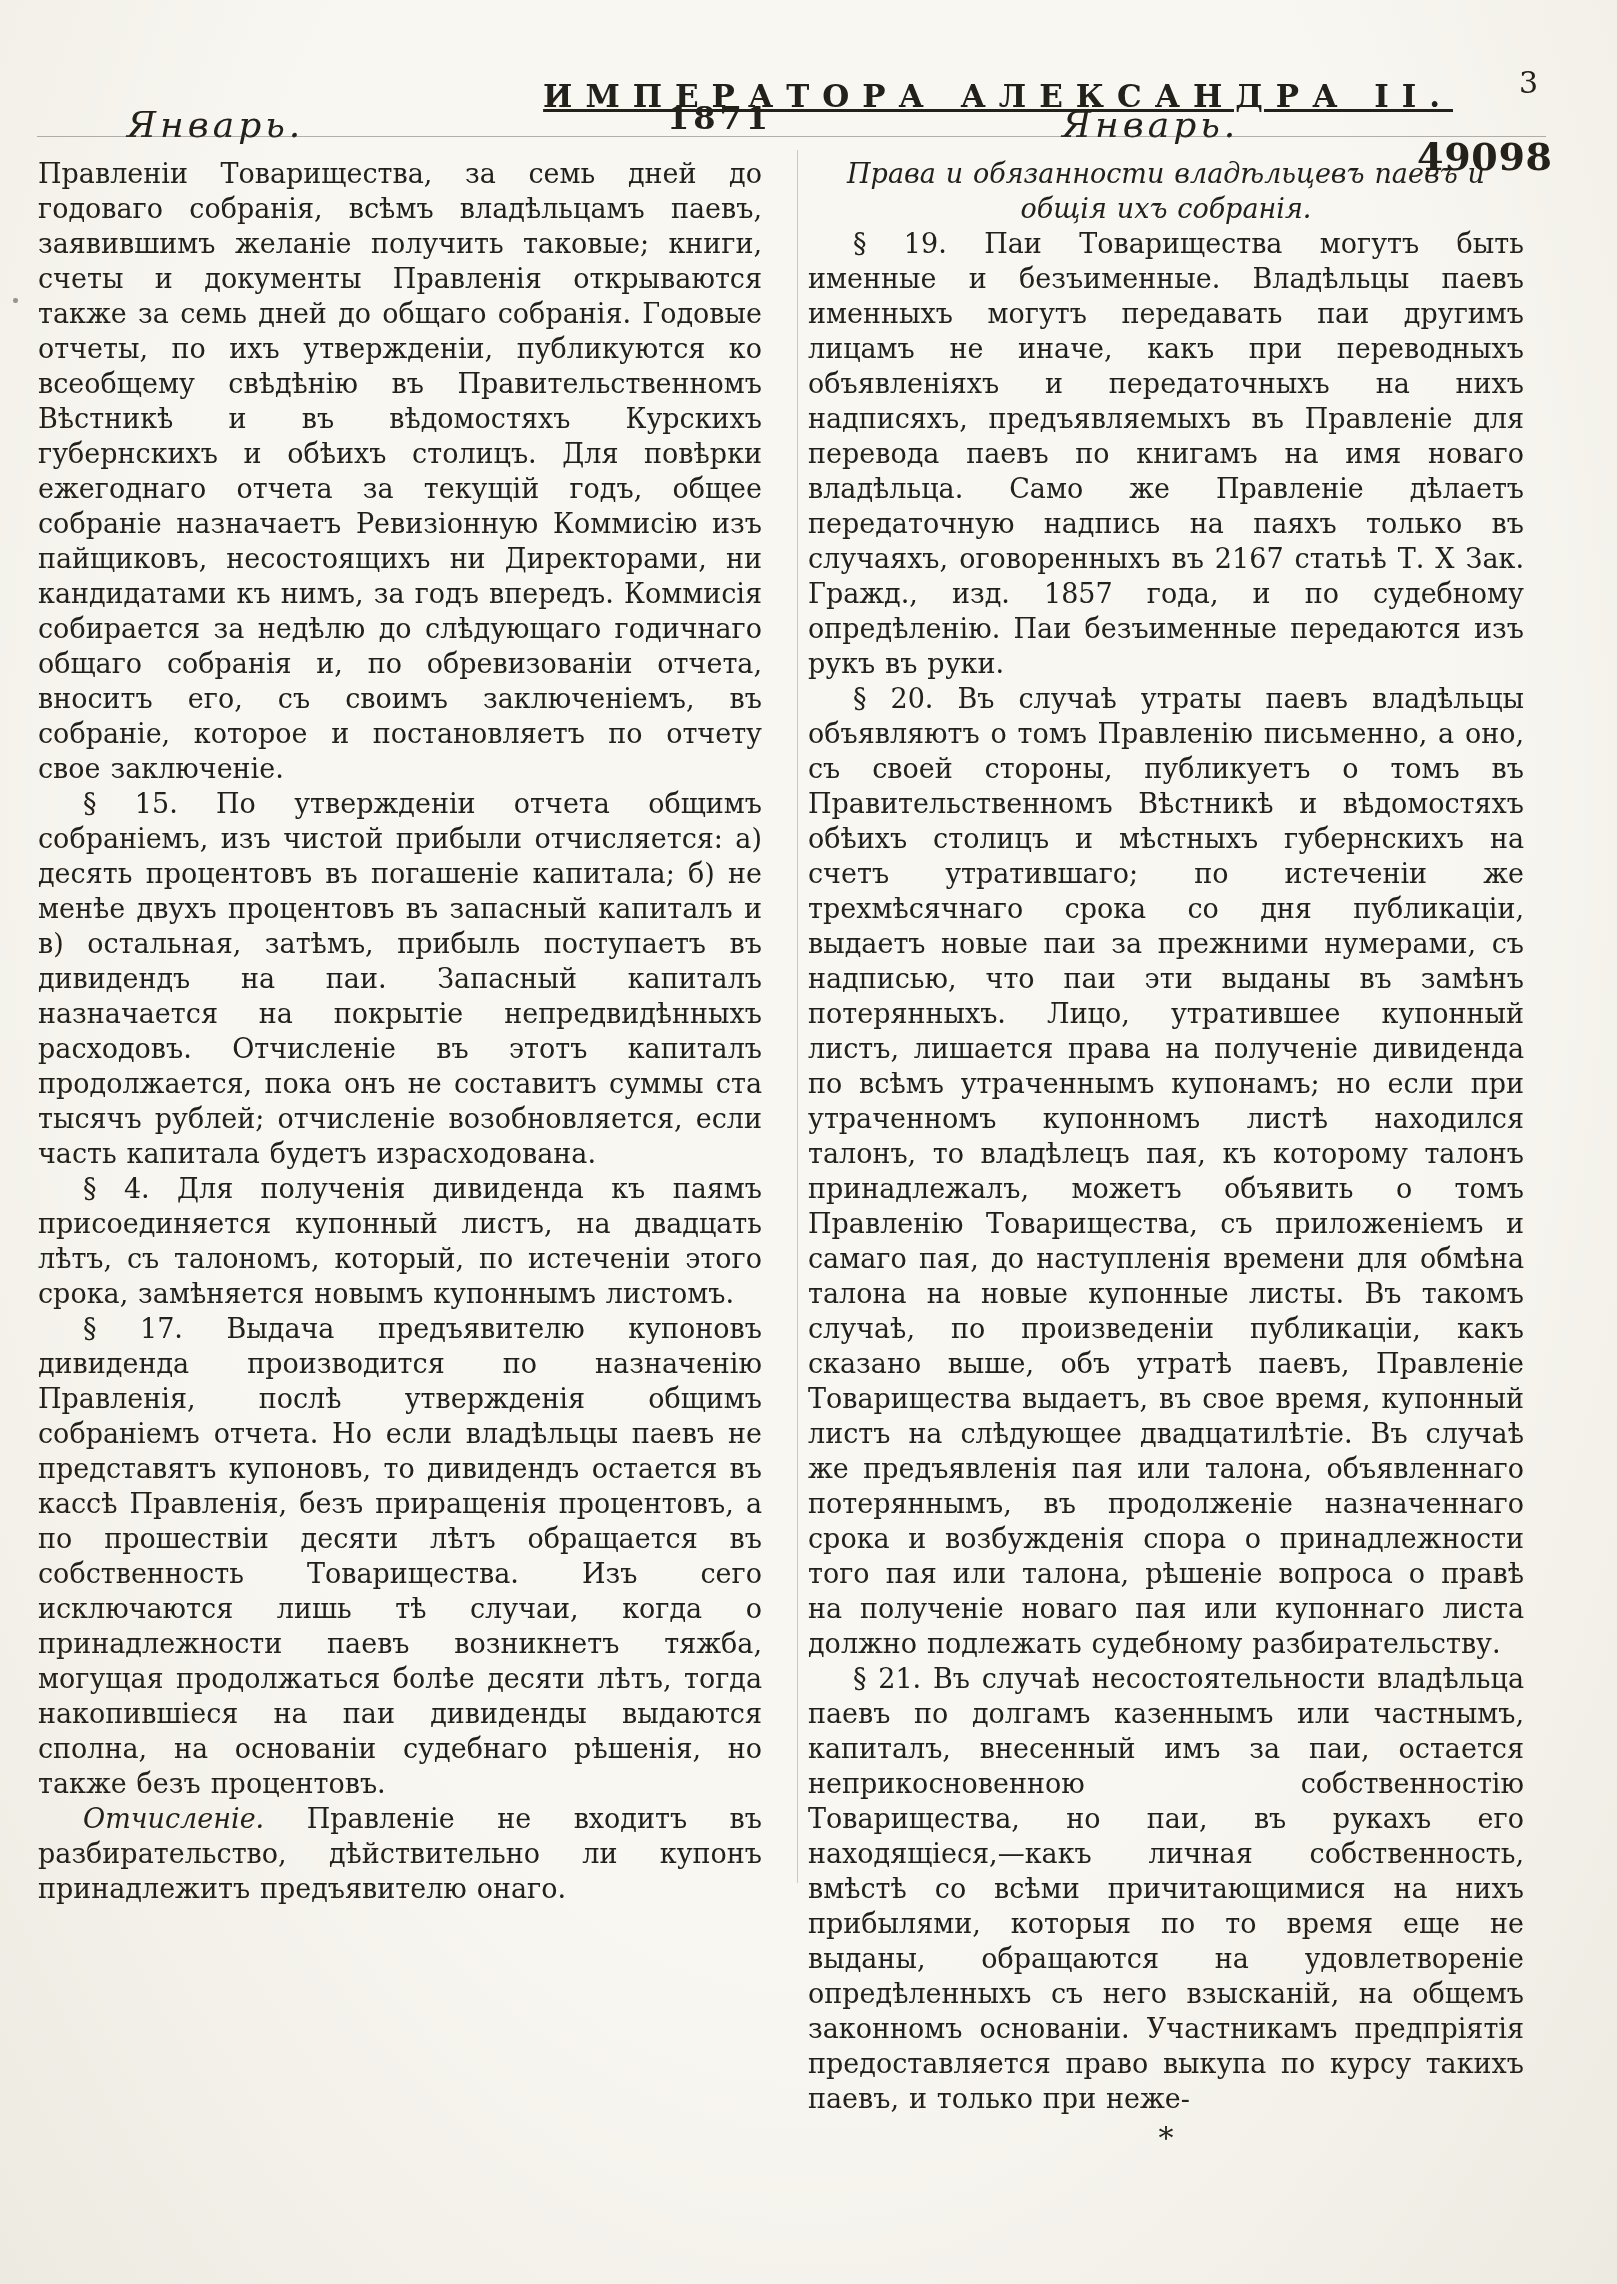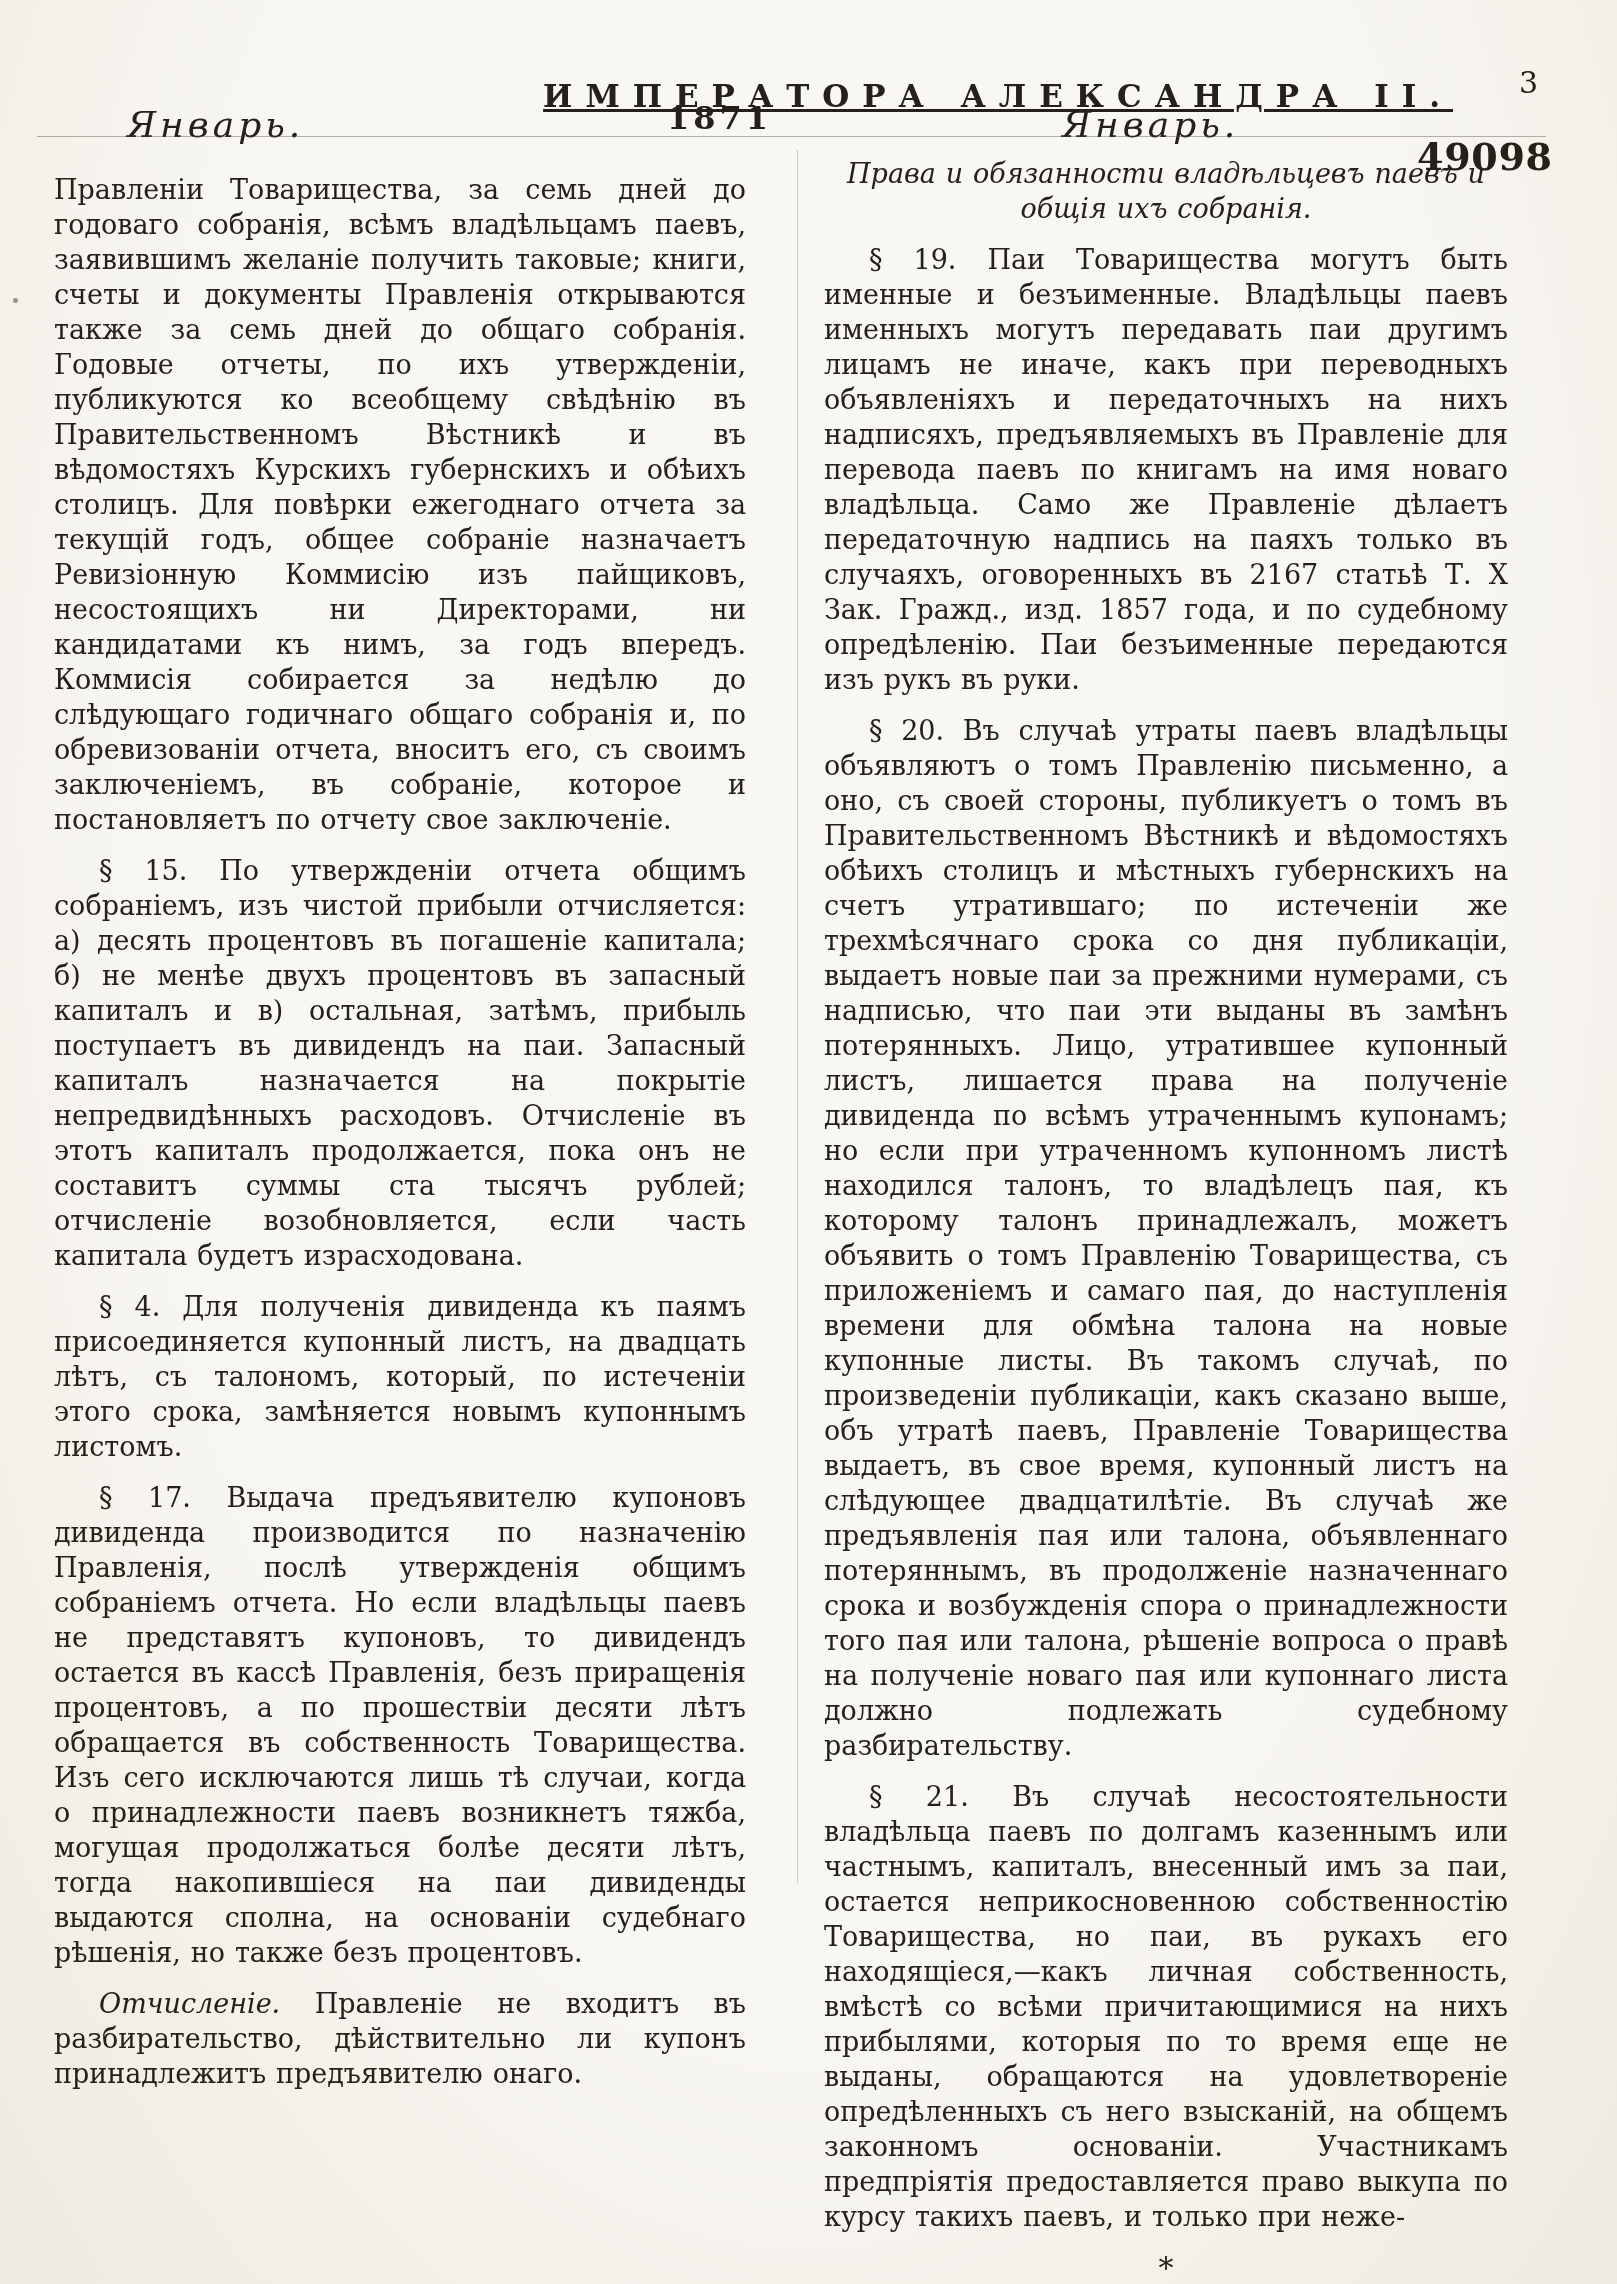--- a/index.html
+++ b/index.html
@@ -83,21 +83,21 @@
   .col-right { left: 808px; width: 716px; }
   .col-divider {
     position: absolute;
     top: 150px;
     left: 797px;
     width: 1.3px;
     height: 1733px;
     background: #979186;
     opacity: .45;
   }
-  .para { margin: 16px; text-indent: 45px; }
+  .para { margin: 0; text-indent: 45px; }
   .para.cont { text-indent: 0; }
   .note-label { font-style: italic; }
   .section-heading {
     margin: 0 auto;
     max-width: 646px;
     font-size: 27px;
     line-height: 35px;
     font-style: italic;
     font-weight: normal;
     text-align: center;

